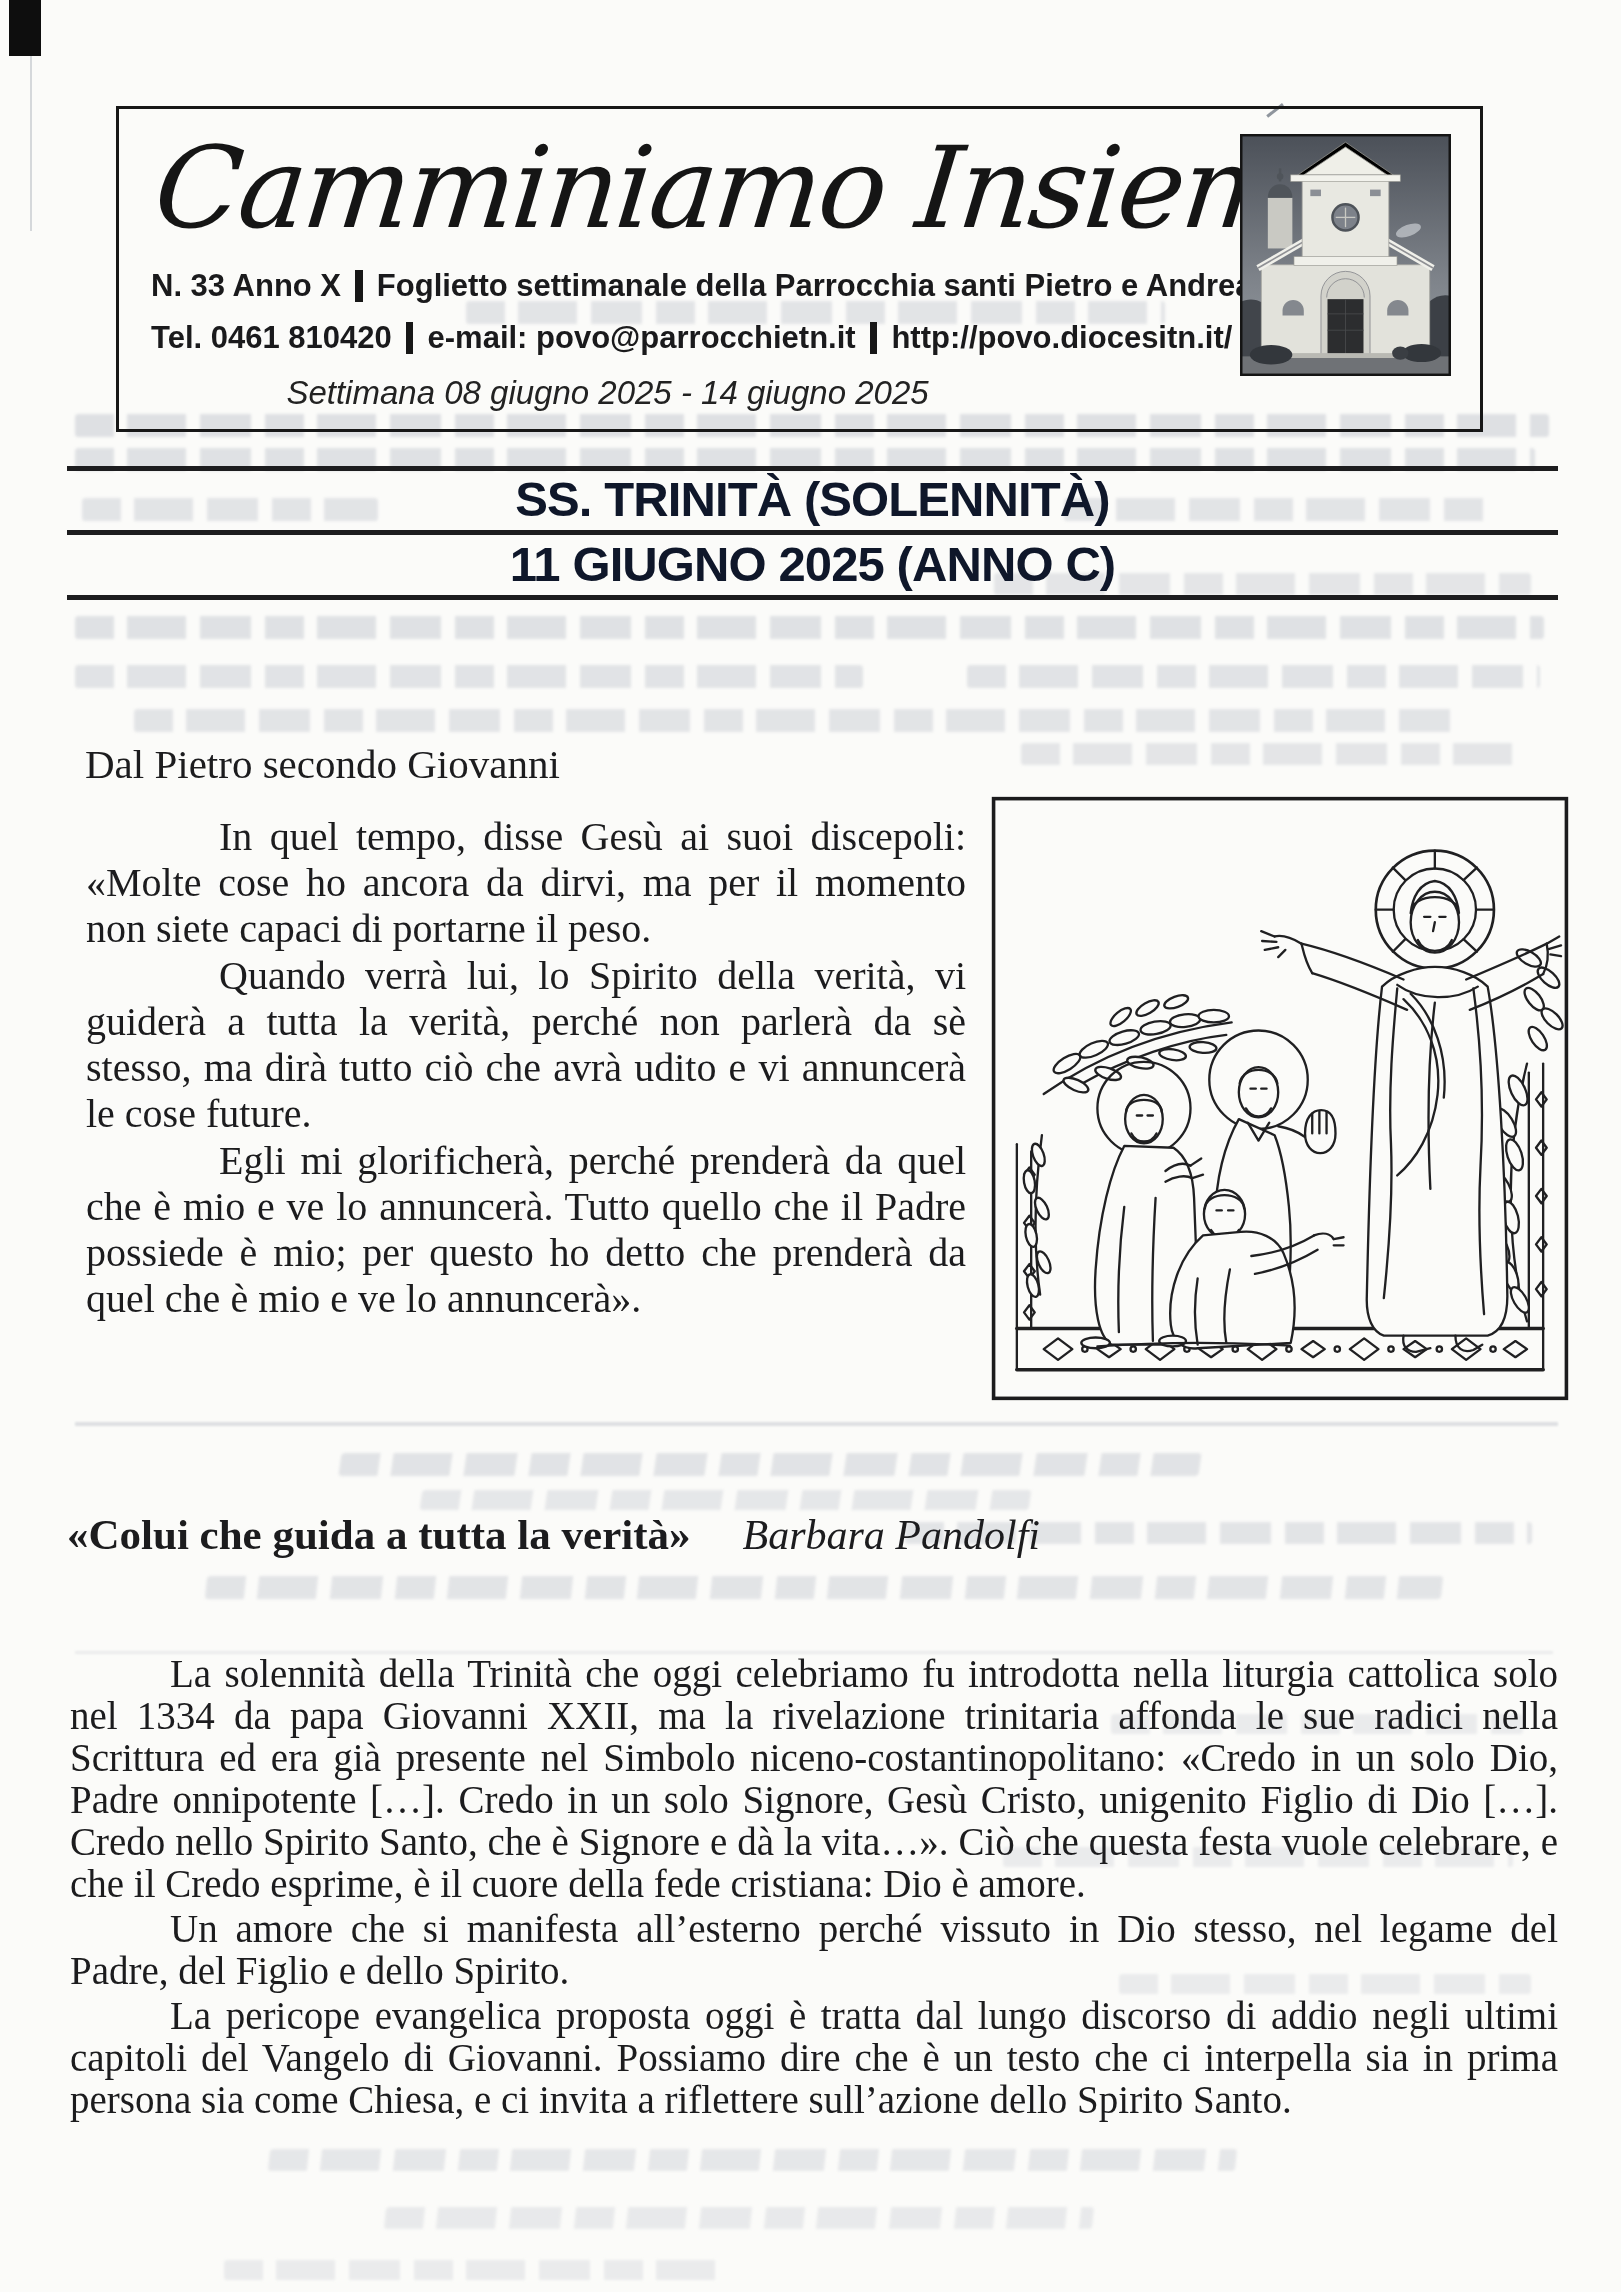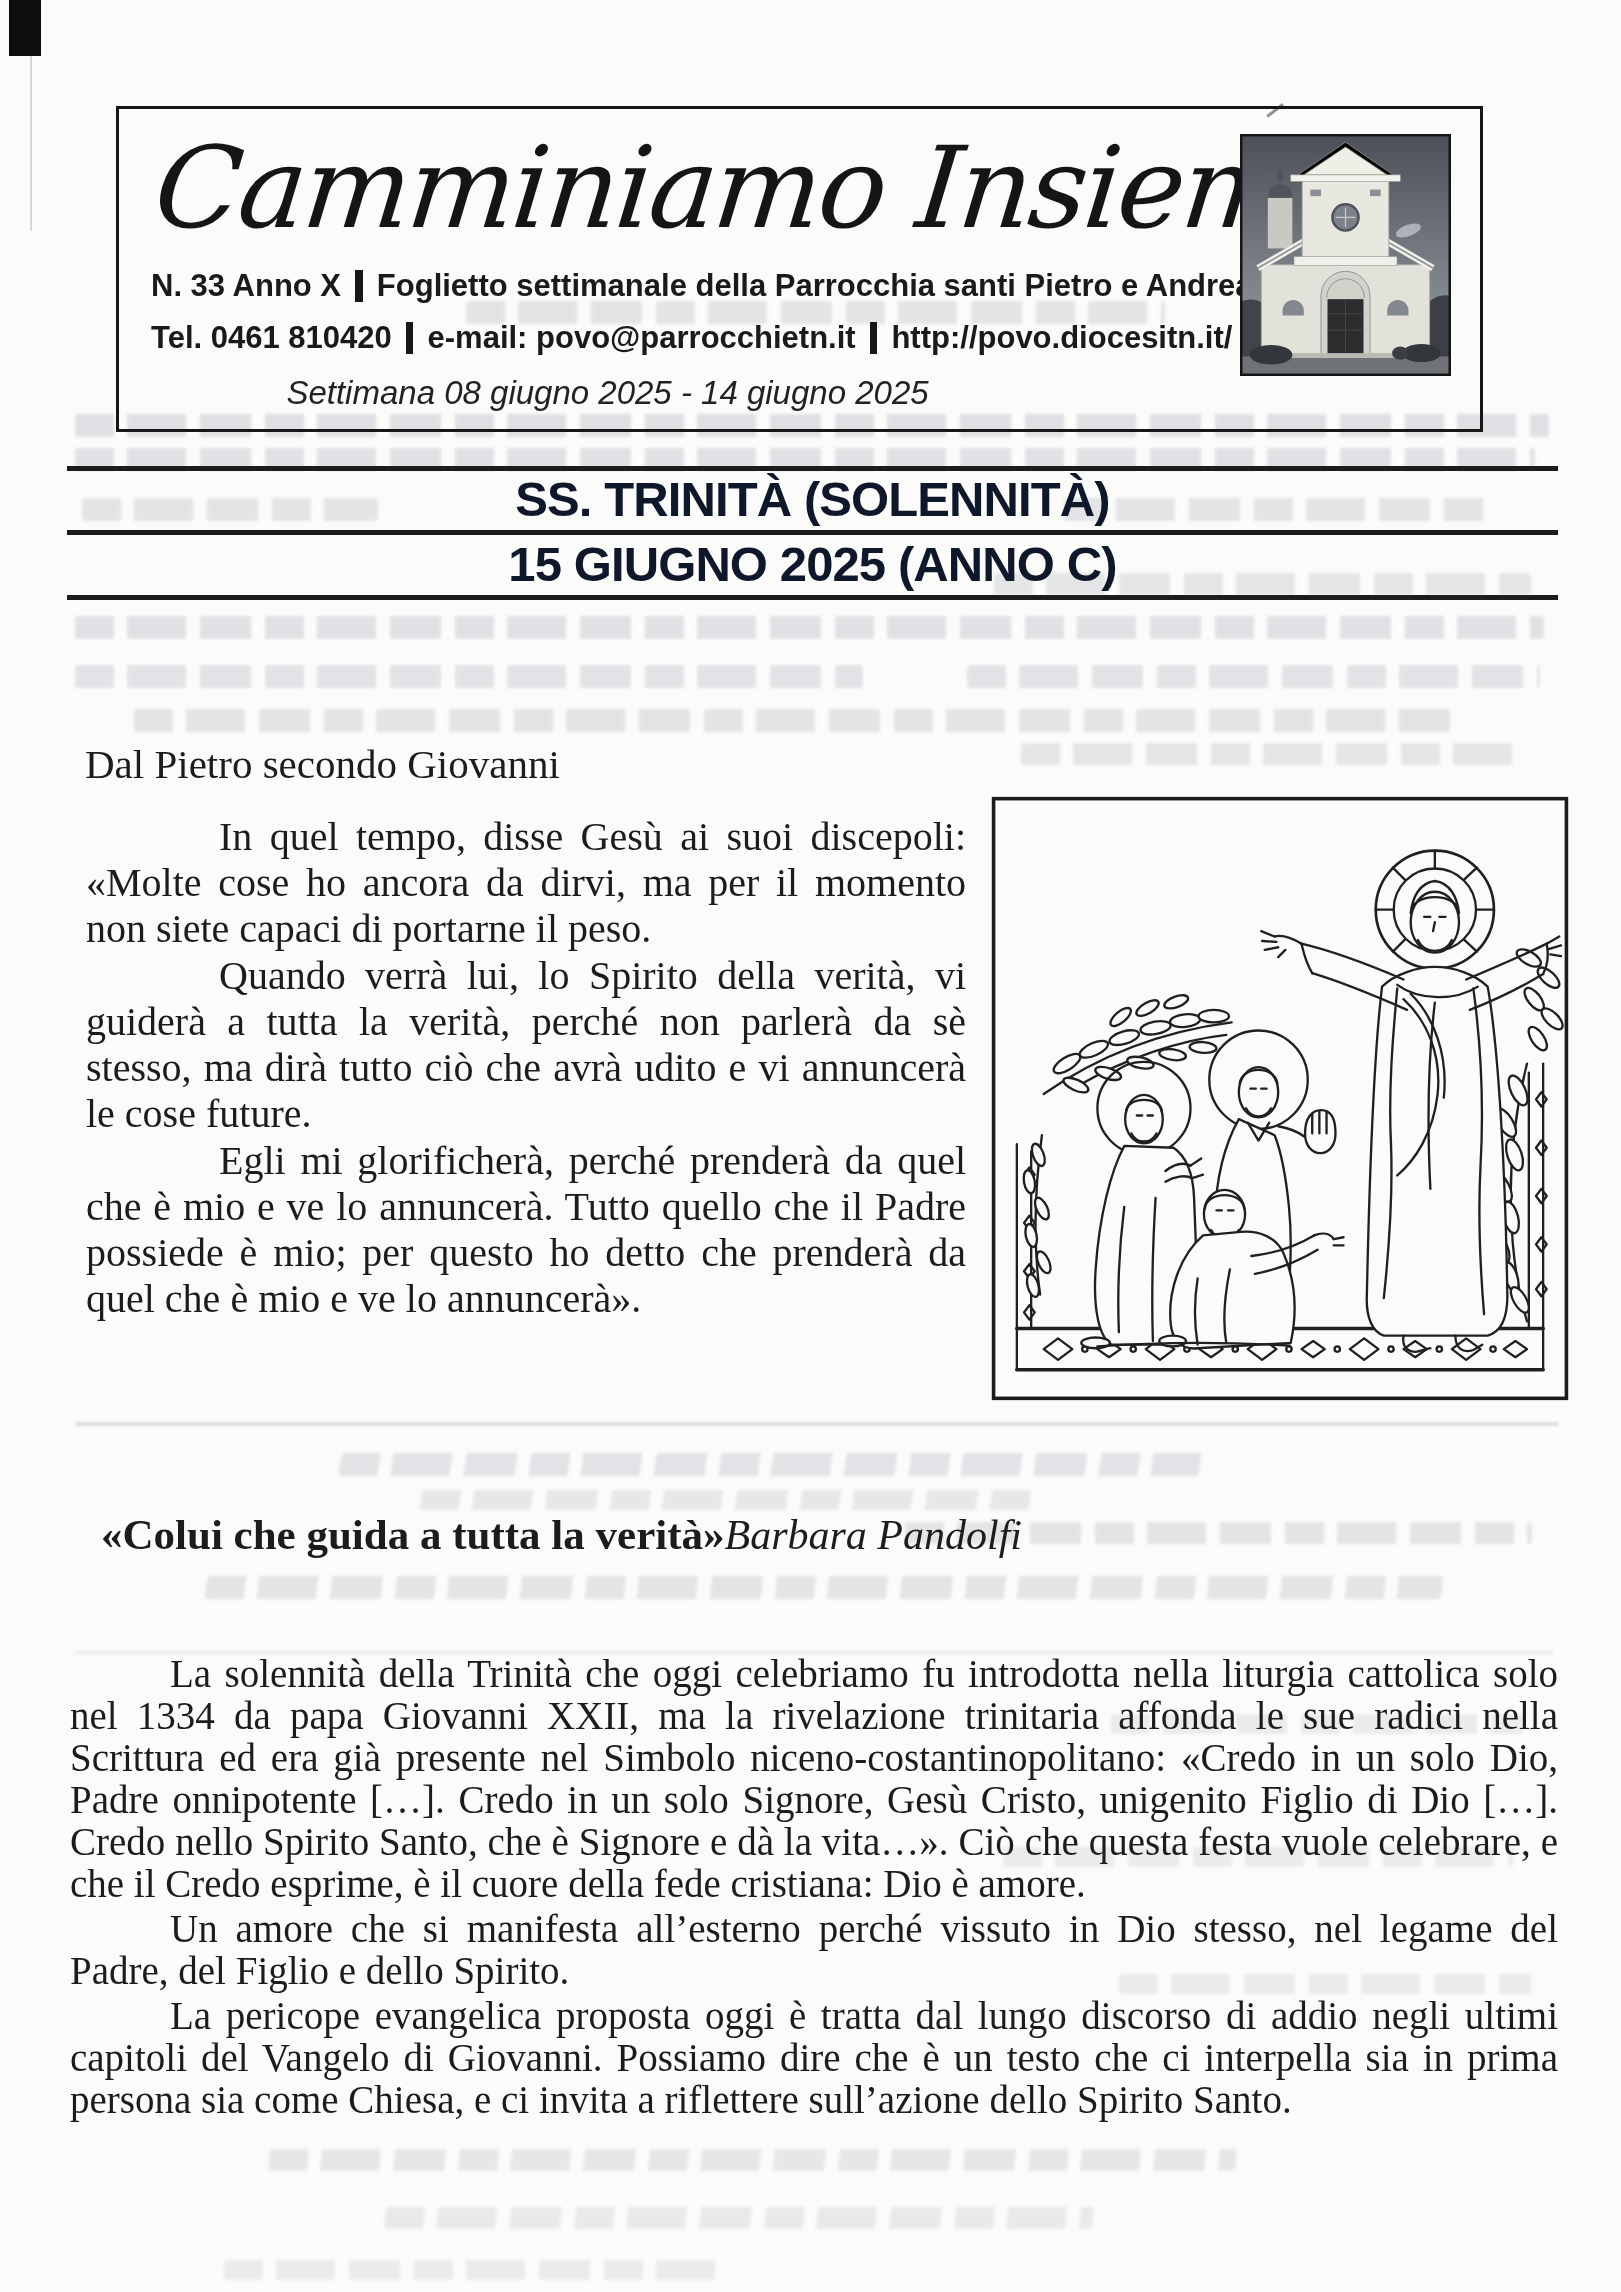--- a/index.html
+++ b/index.html
@@ -44,21 +44,21 @@
   
   .gospel-source{position:absolute;left:85px;top:740px;font-size:41px;z-index:2;}
   .gospel-text{position:absolute;left:85px;top:813px;width:882px;font-size:40px;line-height:46px;
                text-align:justify;z-index:2;}
   .gospel-text p{margin:1px;text-indent:133px;}
 
   .illustration{position:absolute;left:990px;top:795px;width:580px;height:607px;margin:0;z-index:2;}
   .illustration svg{display:block;width:100%;height:100%;}
 
   
-  .article-heading{position:absolute;left:67px;top:1510px;display:flex;align-items:baseline;z-index:2;margin-left:34px;}
+  .article-heading{position:absolute;left:67px;top:1510px;display:flex;align-items:baseline;gap:52px;z-index:2;}
   .a-title{font-weight:bold;font-size:43px;}
   .a-author{font-style:italic;font-size:42px;}
   .article-body{position:absolute;left:67px;top:1650px;width:1494px;font-size:39px;line-height:42px;
                 text-align:justify;z-index:2;}
   .article-body p{margin:3px;text-indent:100px;}
 </style>
 </head>
 <body>
 
 <div class="page">
@@ -147,21 +147,21 @@
         <ellipse cx="196" cy="268" rx="10" ry="8" fill="#3a3e43"></ellipse>
         <ellipse cx="206" cy="118" rx="16" ry="7" fill="#c9cdd1" opacity="0.7" transform="rotate(-20 206 118)"></ellipse>
         <rect x="1.5" y="1.5" width="255" height="293" fill="none" stroke="#141414" stroke-width="3"></rect>
       </svg>
     </figure>
   </header>
 
   <div class="rule" style="top:466px"></div>
   <div class="sect-title" style="top:471px">SS. TRINITÀ (SOLENNITÀ)</div>
   <div class="rule" style="top:530px"></div>
-  <div class="sect-title" style="top:536px">15 GIUGNO 2025 (ANNO C)</div>
+  <div class="sect-title" style="top:536px">11 GIUGNO 2025 (ANNO C)</div>
   <div class="rule" style="top:595px"></div>
 
 
   <div class="gospel-source">Dal Pietro secondo Giovanni</div>
   <div class="gospel-text">
     <p>In quel tempo, disse Gesù ai suoi discepoli: «Molte cose ho ancora da dirvi, ma per il momento non siete capaci di portarne il peso.</p>
     <p>Quando verrà lui, lo Spirito della verità, vi guiderà a tutta la verità, perché non parlerà da sè stesso, ma dirà tutto ciò che avrà udito e vi annuncerà le cose future.</p>
     <p>Egli mi glorificherà, perché prenderà da quel che è mio e ve lo annuncerà. Tutto quello che il Padre possiede è mio; per questo ho detto che prenderà da quel che è mio e ve lo annuncerà».</p>
   </div>
 

